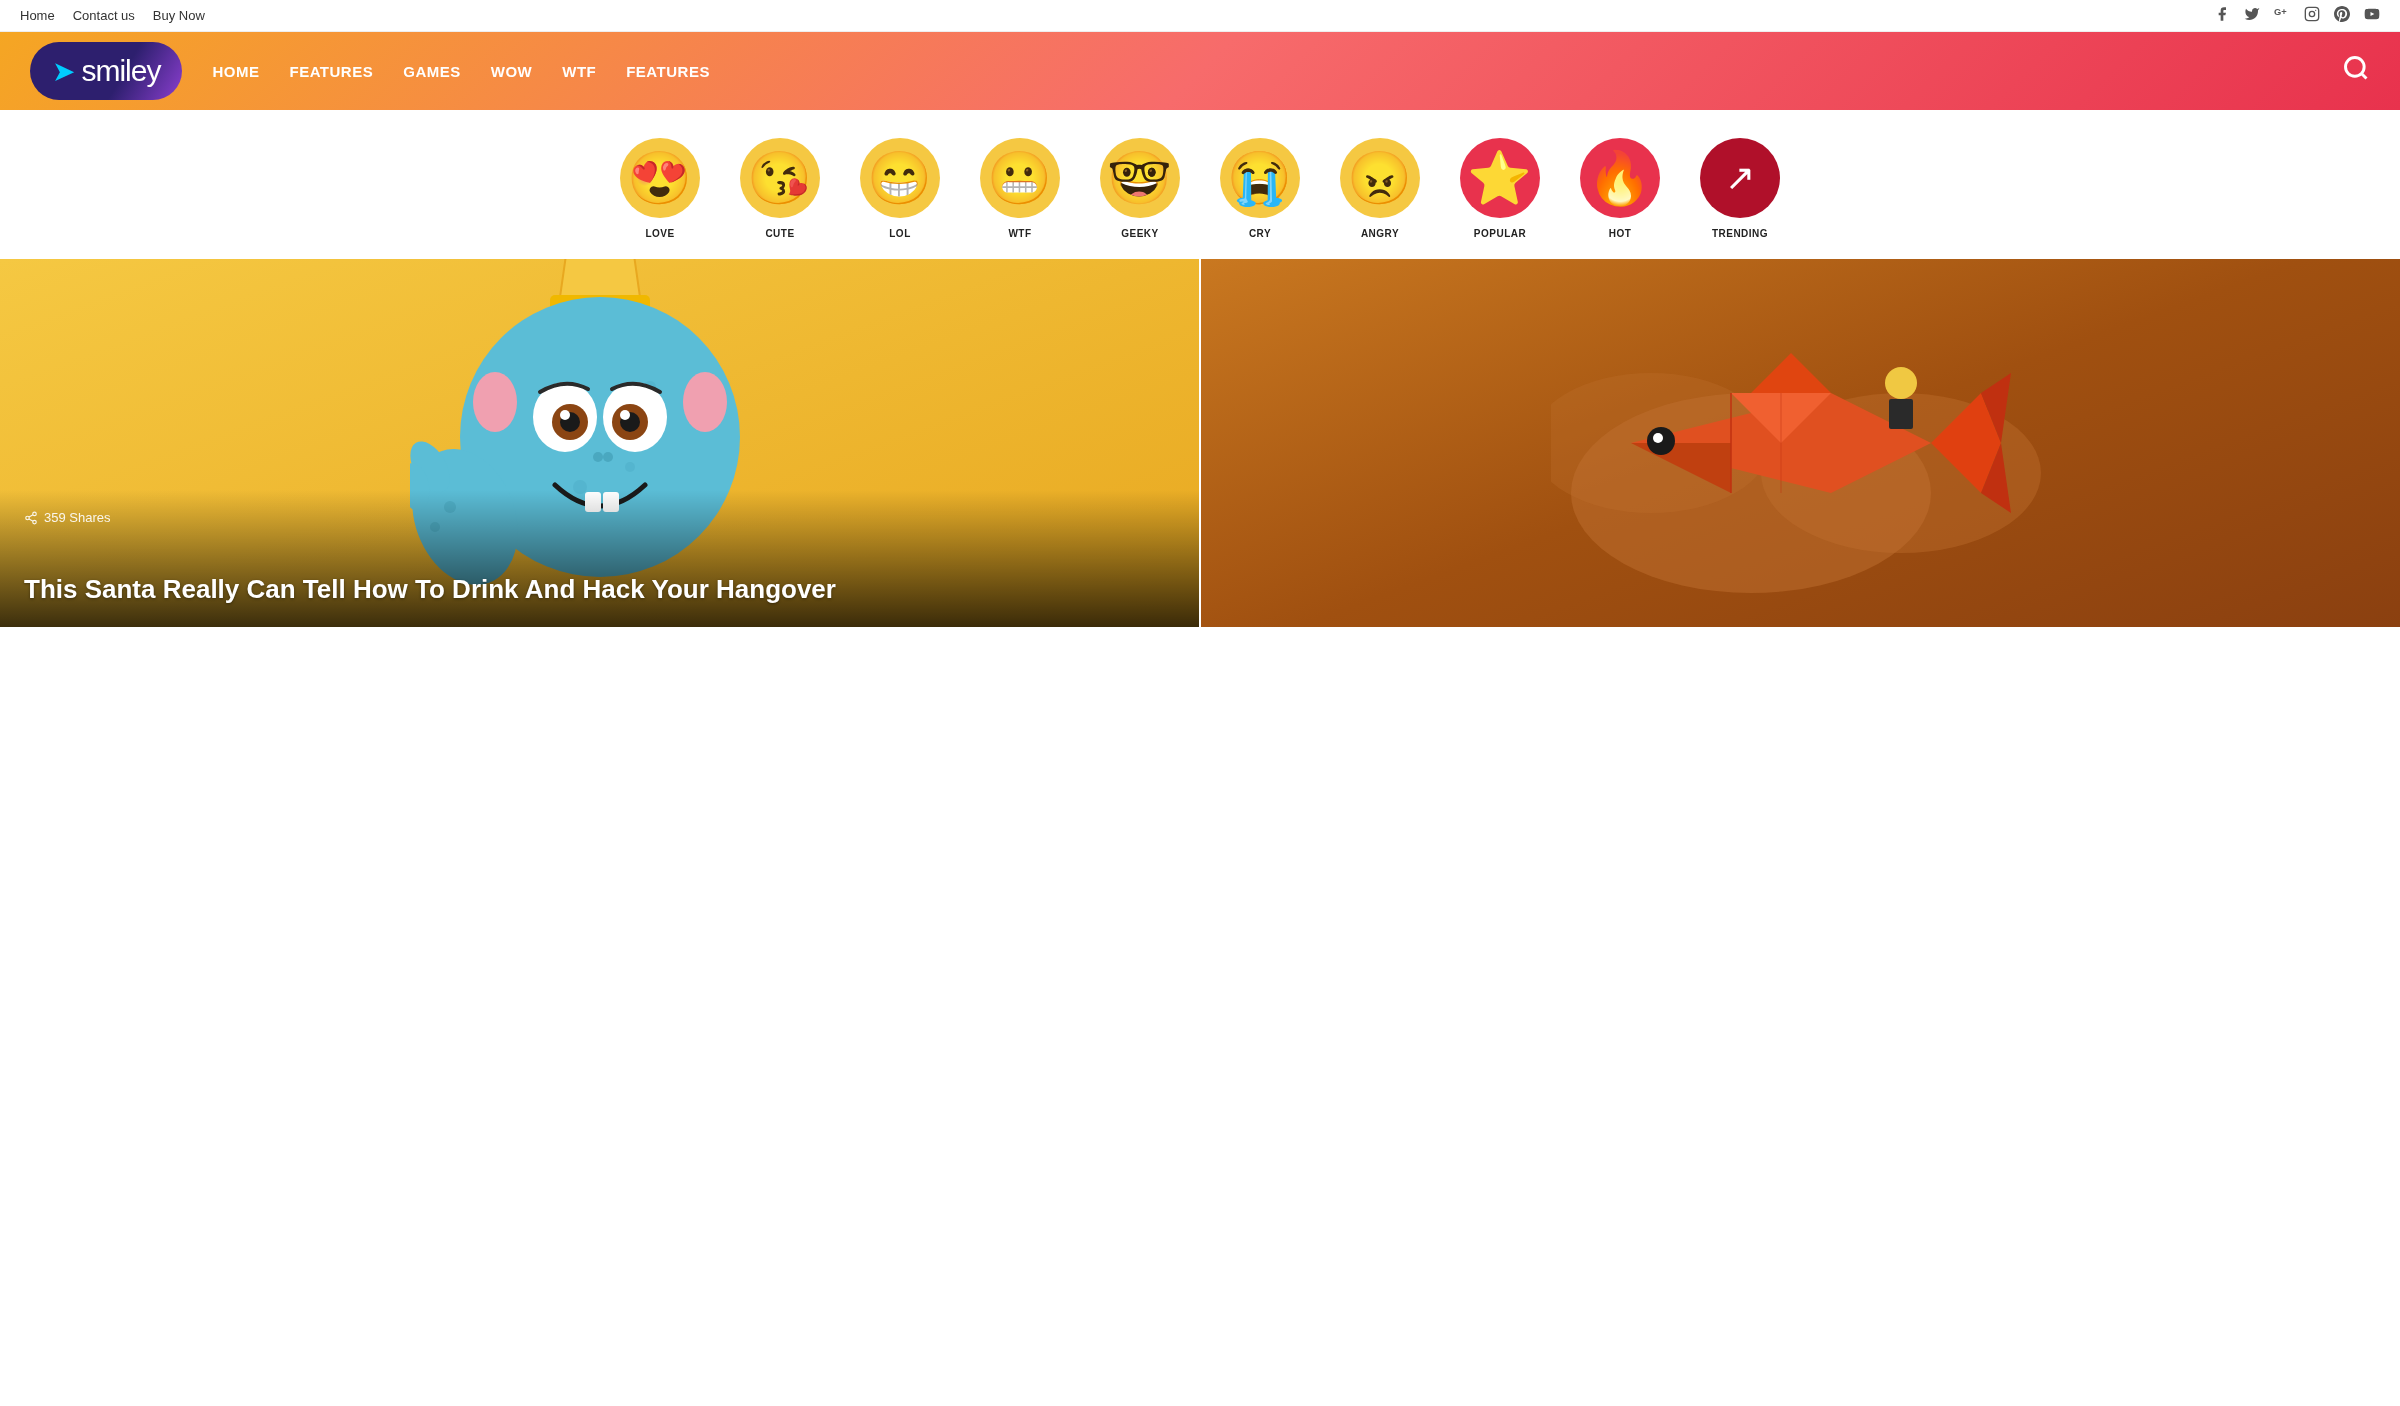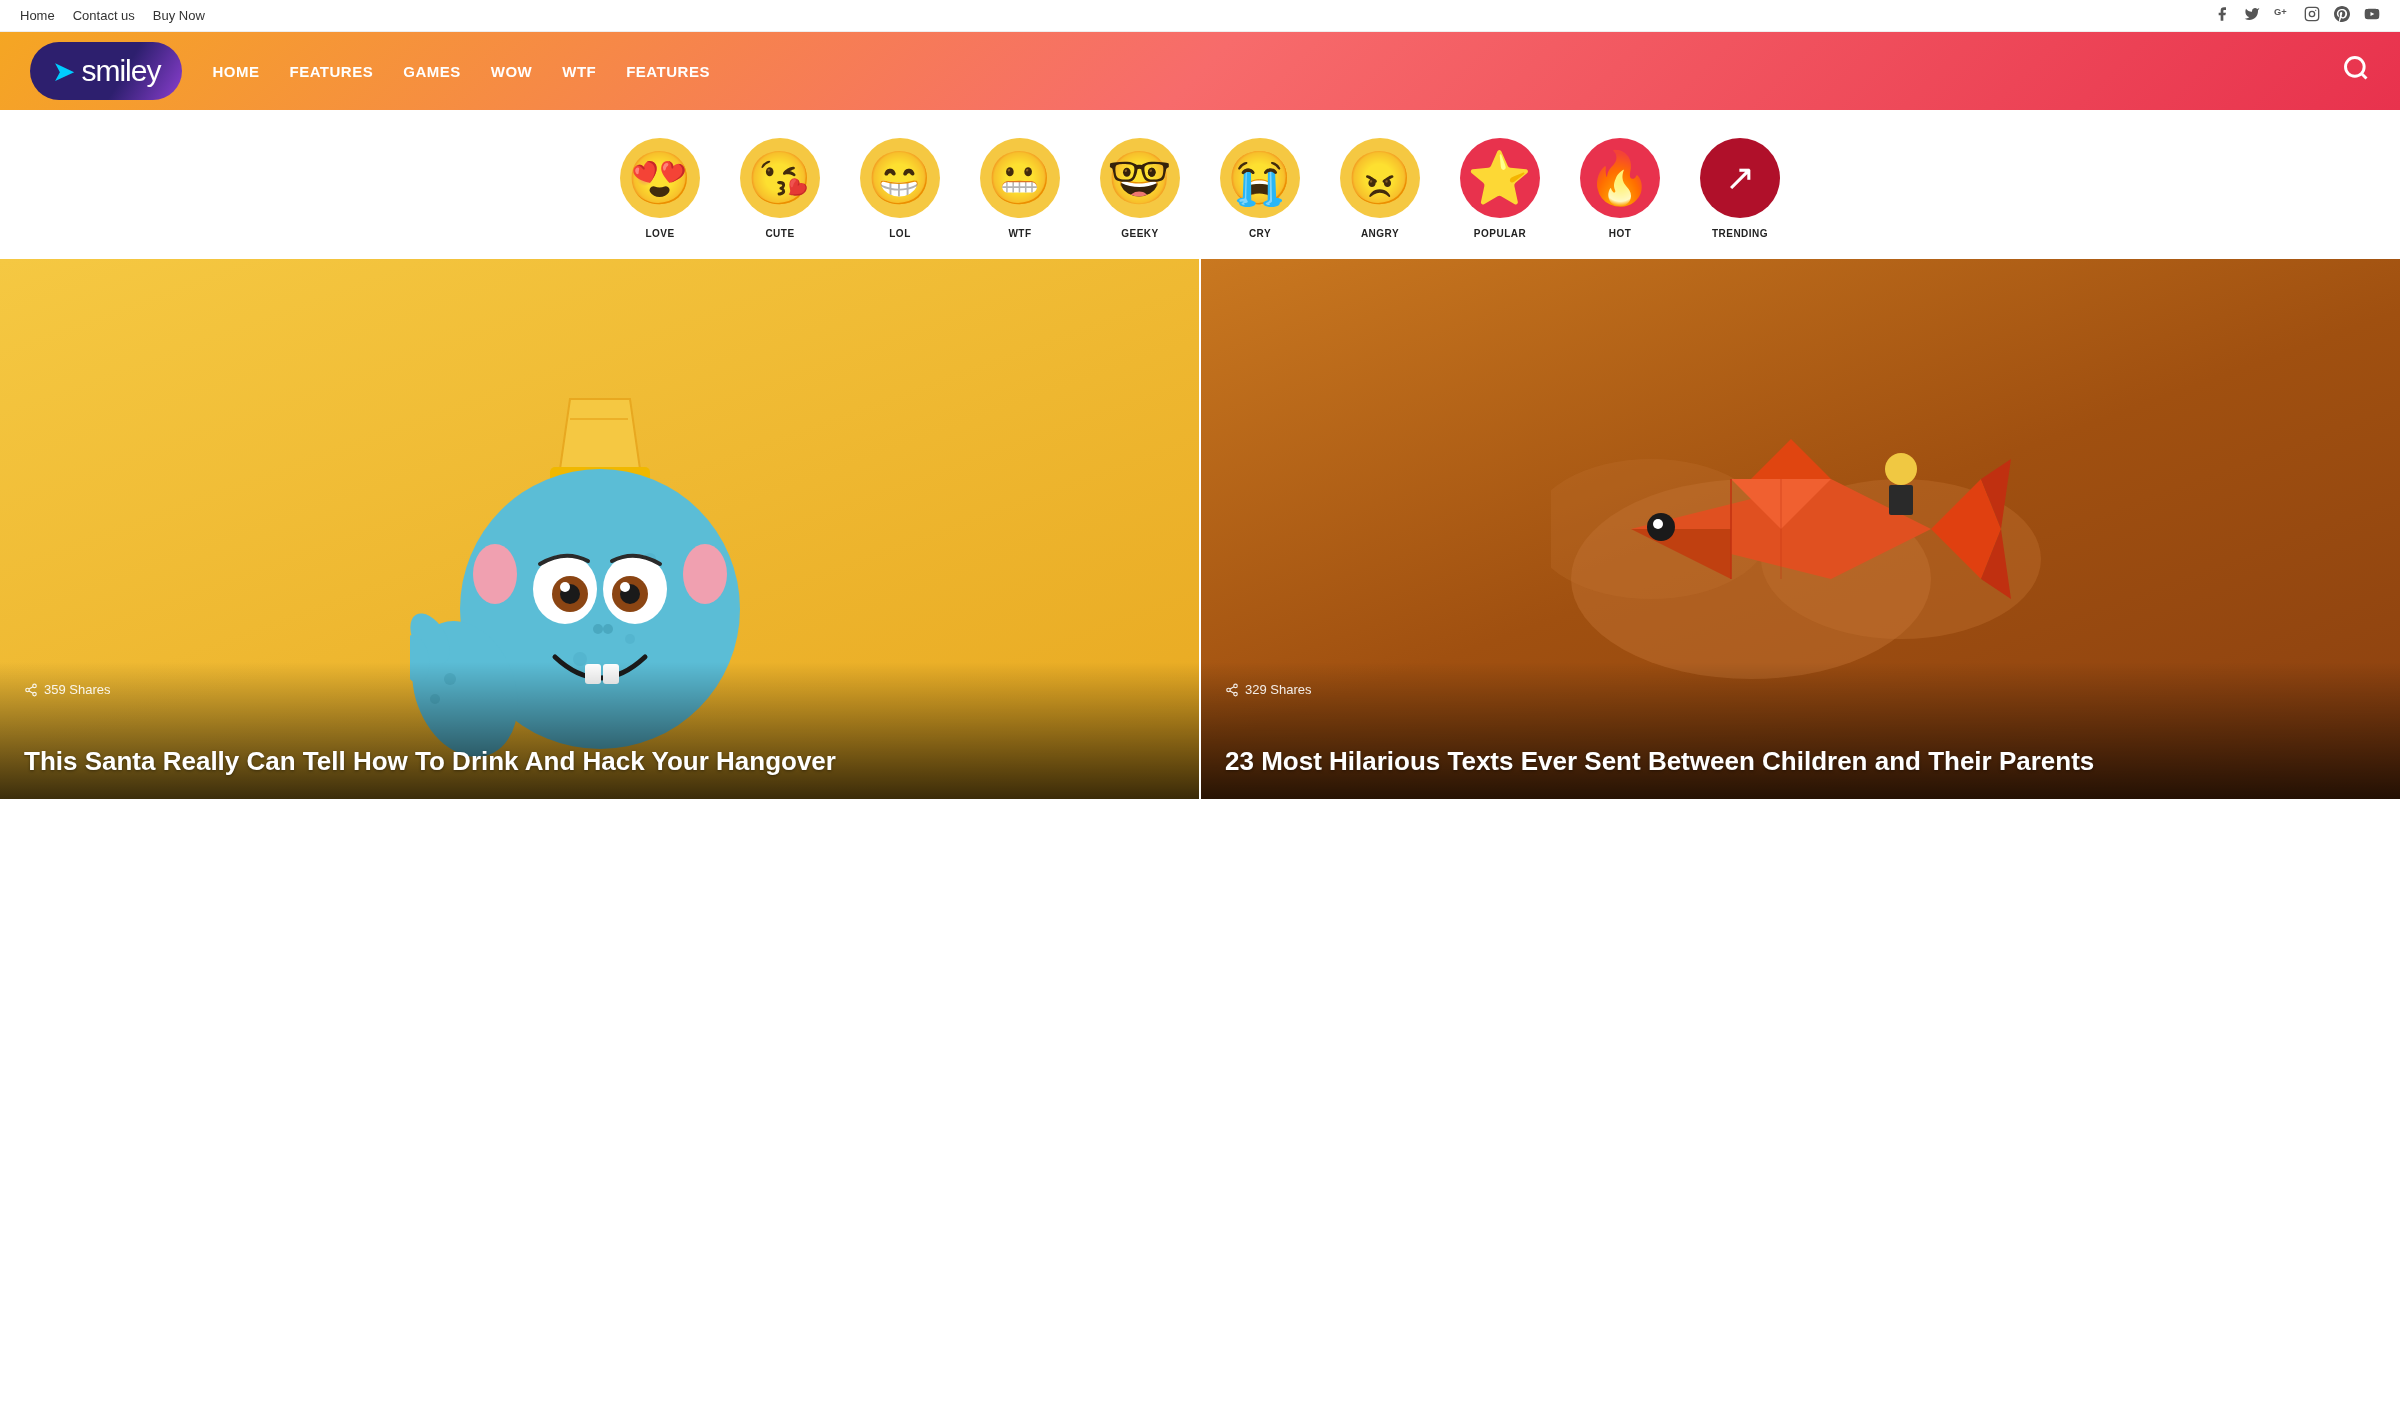--- a/index.html
+++ b/index.html
@@ -94,21 +94,21 @@
       font-weight: 800;
       color: #222;
       letter-spacing: 0.5px;
       text-transform: uppercase;
     }
 
     
     .hero {
       display: flex;
       width: 100%;
-      height: 540px;
+      height: 368px;
     }
     .hero-left, .hero-right {
       flex: 1;
       position: relative;
       overflow: hidden;
       cursor: pointer;
     }
     .hero-left { border-right: 2px solid #fff; }
 
     
@@ -372,27 +372,14 @@
         <circle cx="110" cy="148" r="14" fill="#1a1a1a"></circle>
         <circle cx="107" cy="145" r="5" fill="white"></circle>
 
         <line x1="180" y1="100" x2="180" y2="200" stroke="#c03010" stroke-width="1.5"></line>
         <line x1="230" y1="100" x2="230" y2="200" stroke="#c03010" stroke-width="1" opacity="0.5"></line>
 
         <circle cx="350" cy="90" r="16" fill="#f0c842"></circle>
         <rect x="338" y="106" width="24" height="30" rx="2" fill="#2a2a2a"></rect>
       </svg>
     </div>
-    <div class="hero-overlay">
-      <div class="shares-badge">
-        <svg width="14" height="14" viewBox="0 0 24 24" fill="none" stroke="white" stroke-width="2">
-            <circle cx="18" cy="5" r="3"></circle>
-            <circle cx="6" cy="12" r="3"></circle>
-            <circle cx="18" cy="19" r="3"></circle>
-            <line x1="8.59" y1="13.51" x2="15.42" y2="17.49"></line>
-            <line x1="15.41" y1="6.51" x2="8.59" y2="10.49"></line>
-          </svg>
-        <span>329 Shares</span>
-      </div>
-      <h2 class="hero-title">23 Most Hilarious Texts Ever Sent Between Children and Their Parents</h2>
-    </div>
   </div>
 </div>
 
 </body></html>

